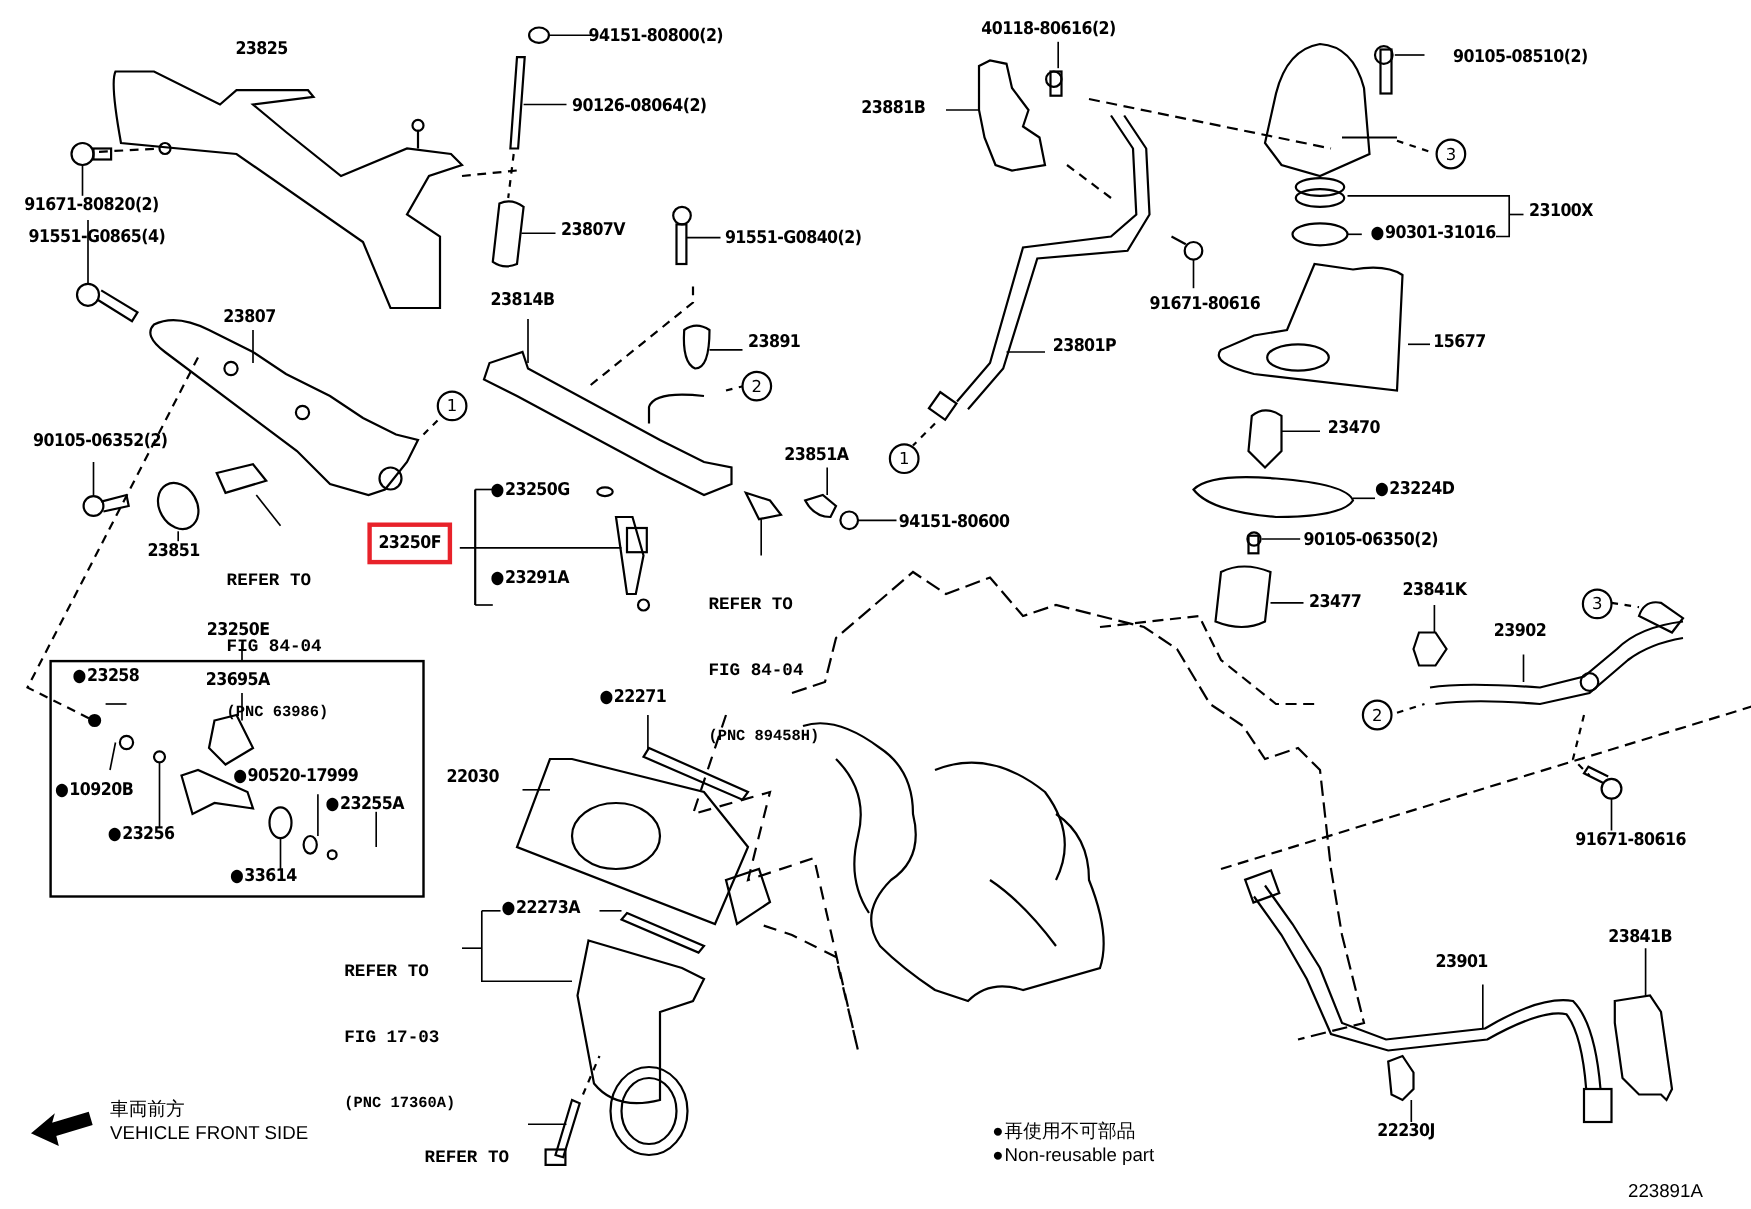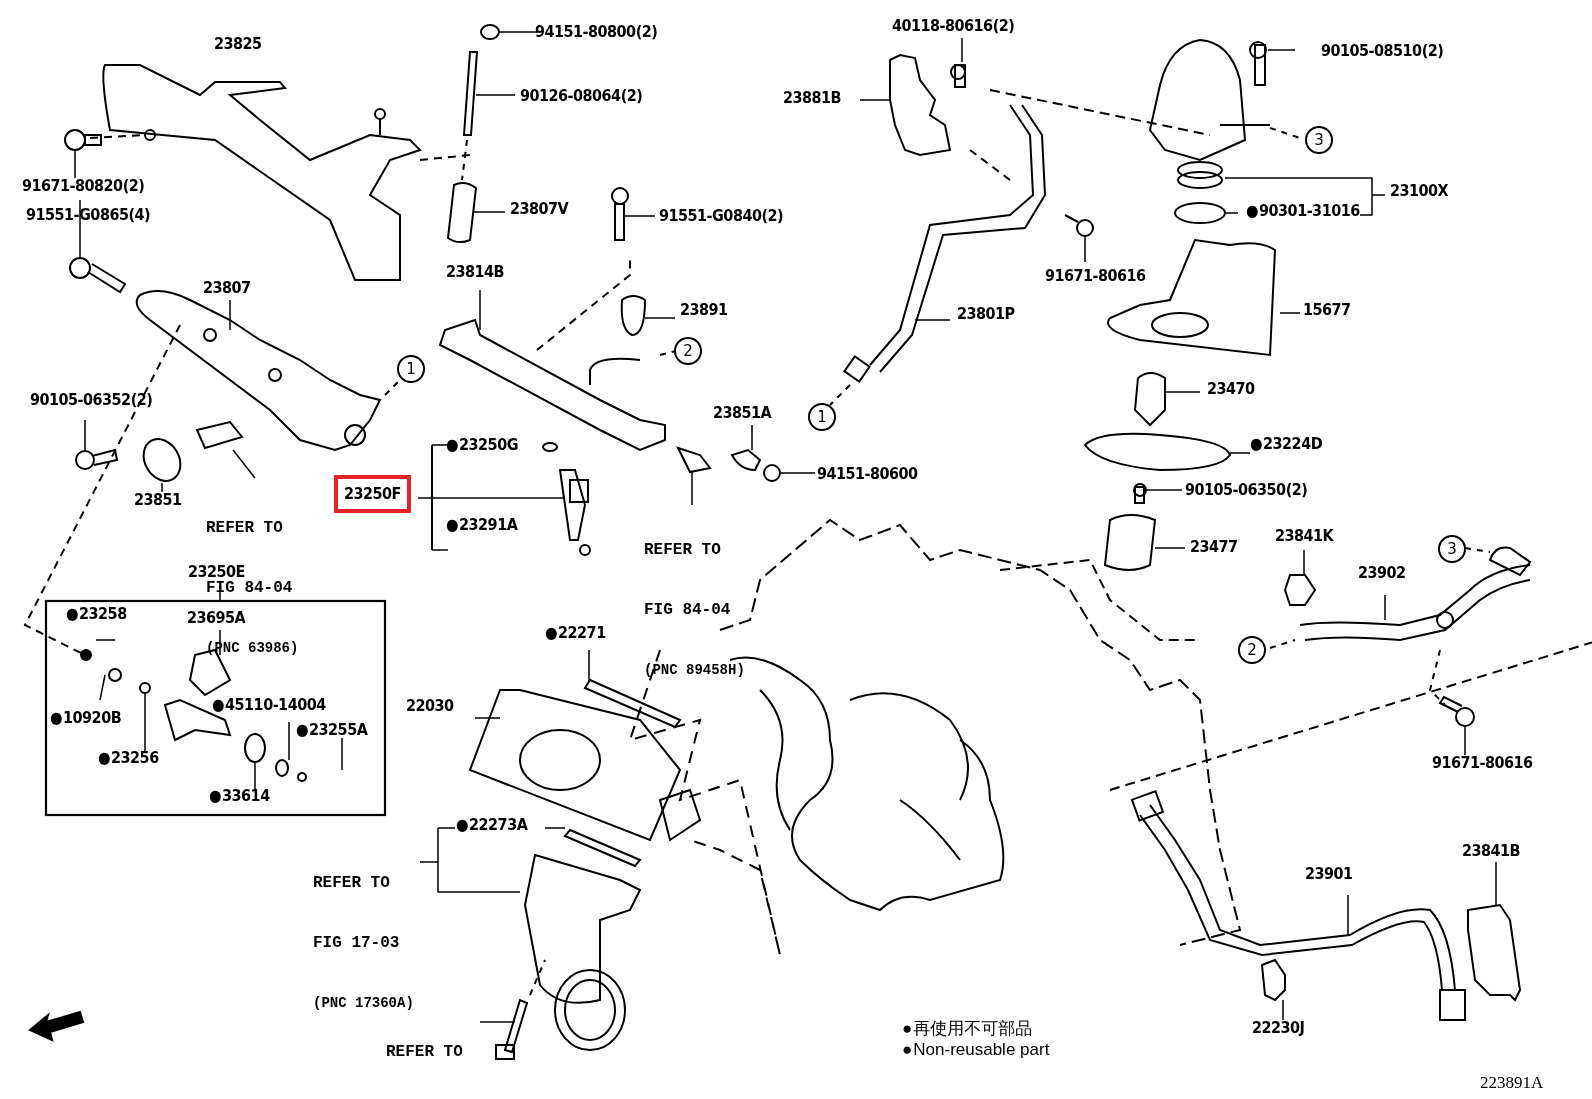--- a/index.html
+++ b/index.html
@@ -6,21 +6,21 @@
   #stage { position: relative; width: 1592px; height: 1099px; overflow: hidden; background: #fff; }
   svg.art { position: absolute; left: 0; top: 0; }
   .lbl { position: absolute; font-family: "DejaVu Sans Condensed", "DejaVu Sans", sans-serif; font-weight: bold; font-size: 16px; color: #000; white-space: nowrap; line-height: 1; letter-spacing: -0.5px; }
   .lbl.sm { font-size: 16px; }
   .ref { position: absolute; font-family: "Liberation Mono", "DejaVu Sans Mono", monospace; font-weight: bold; font-size: 16px; color: #000; line-height: 20px; white-space: pre; }
   .ref .pnc { font-size: 14px; }
   .dot::before { content: "\25CF"; margin-right: 1px; }
   .circ { position: absolute; width: 24px; height: 24px; border: 2px solid #000; border-radius: 50%; font-family: "DejaVu Sans", sans-serif; font-size: 15px; text-align: center; line-height: 24px; background: #fff; }
   .hl { position: absolute; border: 4px solid #e8222a; padding: 6px 6px; }
   .foot { position: absolute; font-family: "Liberation Sans", sans-serif; font-size: 17px; color: #000; line-height: 21px; }
-  .figno { position: absolute; font-family: Liberation Serif, serif; font-size: 17px; color: #000; }
+  .figno { position: absolute; font-family: Liberation Sans, sans-serif; font-size: 17px; color: #000; }
 </style>
 </head>
 <body>
 
 <div id="stage">
 
   <svg class="art" width="1592" height="1099" viewBox="0 0 1592 1099" fill="none" stroke="#000" stroke-width="2">
 
     <path d="M105 65 Q100 75 110 130 L215 140 L330 220 L355 280 L400 280 L400 215 L370 195 L390 160 L420 150 L410 140 L370 135 L310 160 L260 120 L230 95 L285 88 L280 82 L215 82 L200 95 L140 65 Z"></path>
     <circle cx="150" cy="135" r="5"></circle>
@@ -256,21 +256,21 @@
   <span class="lbl" style="left:1275px;top:528px">23841K</span>
   <span class="lbl" style="left:1358px;top:565px">23902</span>
   <span class="lbl sm" style="left:1432px;top:755px">91671-80616</span>
   <span class="lbl" style="left:1462px;top:843px">23841B</span>
   <span class="lbl" style="left:1305px;top:866px">23901</span>
   <span class="lbl" style="left:1252px;top:1020px">22230J</span>
 
   <span class="lbl" style="left:188px;top:564px">23250E</span>
   <span class="lbl dot" style="left:66px;top:606px">23258</span>
   <span class="lbl" style="left:187px;top:610px">23695A</span>
-  <span class="lbl sm dot" style="left:212px;top:697px">45110-14004</span>
+  <span class="lbl sm dot" style="left:212px;top:697px">90520-17999</span>
   <span class="lbl dot" style="left:50px;top:710px">10920B</span>
   <span class="lbl dot" style="left:296px;top:722px">23255A</span>
   <span class="lbl dot" style="left:98px;top:750px">23256</span>
   <span class="lbl dot" style="left:209px;top:788px">33614</span>
 
   <span class="lbl dot" style="left:545px;top:625px">22271</span>
   <span class="lbl" style="left:406px;top:698px">22030</span>
   <span class="lbl dot" style="left:456px;top:817px">22273A</span>
 
   <div class="ref" style="left:206px;top:478px">
@@ -293,19 +293,23 @@
     
   </div>
 
   <div class="circ" style="left:397px;top:355px">1</div>
   <div class="circ" style="left:808px;top:403px">1</div>
   <div class="circ" style="left:674px;top:337px">2</div>
   <div class="circ" style="left:1238px;top:636px">2</div>
   <div class="circ" style="left:1305px;top:126px">3</div>
   <div class="circ" style="left:1438px;top:535px">3</div>
 
+  <div class="foot" style="left:100px;top:998px">
+    <div>車両前方</div>
+    <div>VEHICLE FRONT SIDE</div>
+  </div>
   <div class="foot" style="left:902px;top:1018px">
     <div class="dot">再使用不可部品</div>
     <div class="dot">Non-reusable part</div>
   </div>
   <div class="figno" style="left:1480px;top:1073px">223891A</div>
 
 </div>
 
 </body></html>

